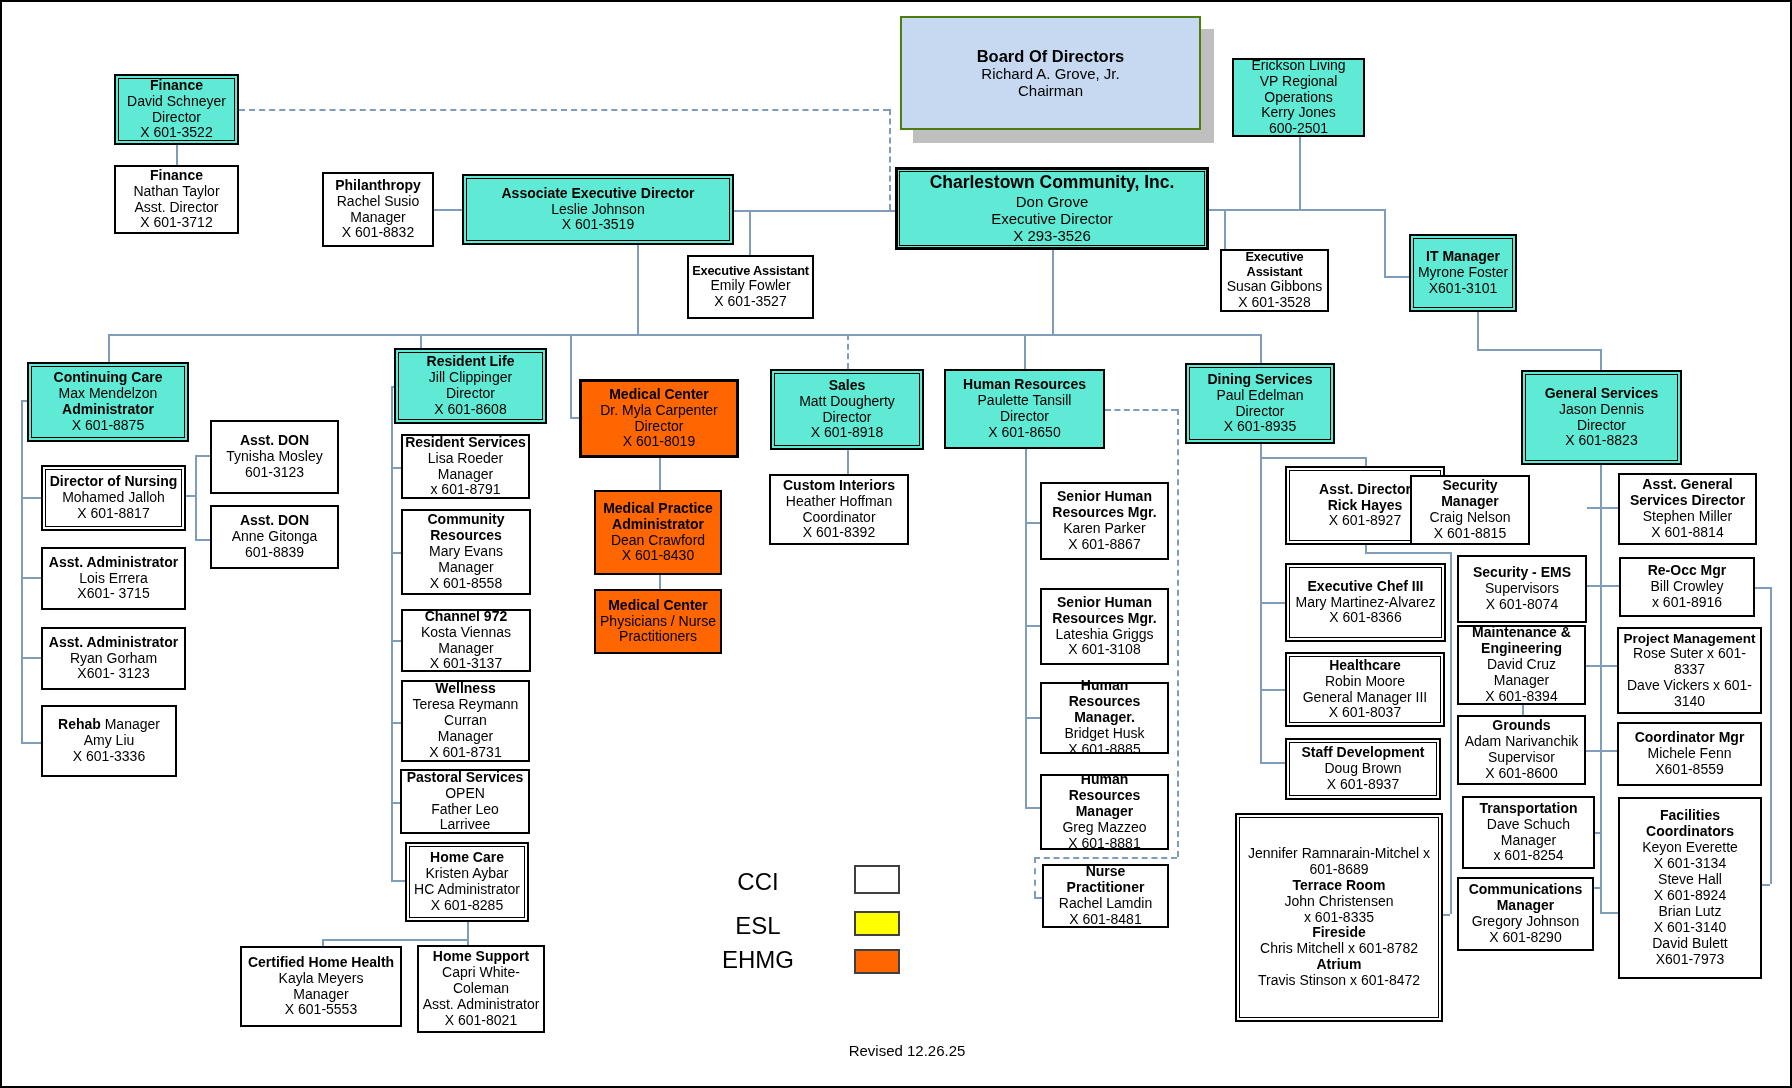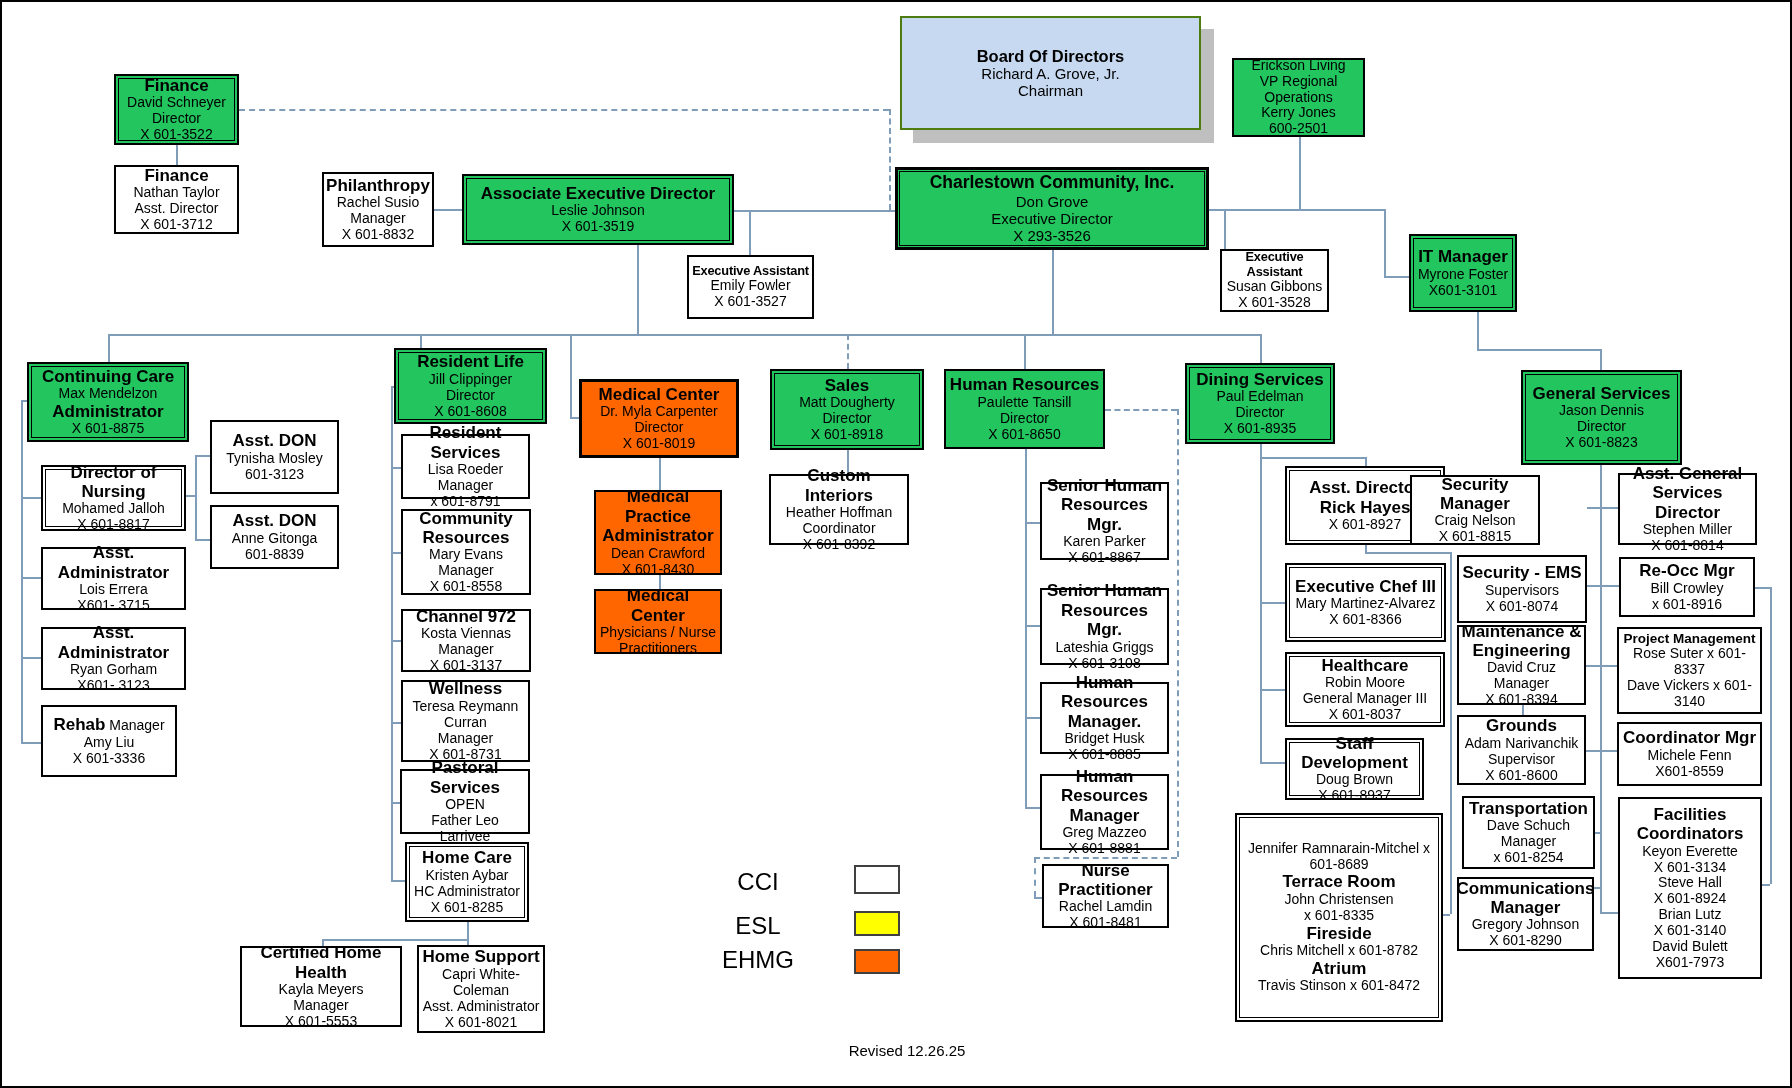--- a/index.html
+++ b/index.html
@@ -8,22 +8,22 @@
   
   .v{position:absolute;width:2px;background:#7f9db9}
   .h{position:absolute;height:2px;background:#7f9db9}
   .dv{position:absolute;width:0;border-left:2px dashed #7f9db9}
   .dh{position:absolute;height:0;border-top:2px dashed #7f9db9}
   
   .bx{position:absolute;box-sizing:border-box;border:2px solid #000;background:#fff;
       display:flex;flex-direction:column;justify-content:center;align-items:center;
       text-align:center;font-size:14px;line-height:1.14;padding:1px 2px}
   .bx b,.bx span{display:block;white-space:pre-line}
-  .bx b{font-size:17px}
-  .yl{background:#22c55e}
+  .bx b{font-size:14px}
+  .yl{background:#5eead4}
   .or{background:#ff6600}
   .dbl::after{content:"";position:absolute;inset:2px;border:1px solid #000;pointer-events:none}
   .mc{border:3px solid #000}
   .chs{border:3.5px solid #000;font-size:15px}
   .chs::after{content:"";position:absolute;inset:1px;border:1.5px solid #000;pointer-events:none}
   .chs b{font-size:17.5px}
   .brd{background:#c6d9f1;border:2px solid #4d7c0f;box-shadow:13px 13px 0 #bfbfbf;font-size:15px}
   .brd b{font-size:16.5px}
   .sm b{font-size:12.8px;letter-spacing:-0.2px}
   .in{display:inline !important}
@@ -367,21 +367,21 @@
     <b>Executive Chef III</b>
     <span>Mary Martinez-Alvarez
 X 601-8366</span>
   </div>
   <div class="bx dbl" style="left:1283px;top:650px;width:160px;height:75px">
     <b>Healthcare</b>
     <span>Robin Moore
 General Manager III
 X 601-8037</span>
   </div>
-  <div class="bx dbl" style="left:1283px;top:736px;width:139px;height:62px">
+  <div class="bx dbl" style="left:1283px;top:736px;width:156px;height:62px">
     <b>Staff Development</b>
     <span>Doug Brown
 X 601-8937</span>
   </div>
   <div class="bx dbl" style="left:1233px;top:811px;width:208px;height:209px">
     <span>Jennifer Ramnarain-Mitchel x
 601-8689</span>
     <b>Terrace Room</b>
     <span>John Christensen
 x 601-8335</span>
@@ -390,21 +390,21 @@
     <b>Atrium</b>
     <span>Travis Stinson x 601-8472</span>
   </div>
 
   <div class="bx yl dbl" style="left:1519px;top:368px;width:161px;height:95px">
     <b>General Services</b>
     <span>Jason Dennis
 Director
 X 601-8823</span>
   </div>
-  <div class="bx" style="left:1408px;top:473px;width:130px;height:70px">
+  <div class="bx" style="left:1408px;top:473px;width:120px;height:70px">
     <b>Security Manager</b>
     <span>Craig Nelson
 X 601-8815</span>
   </div>
   <div class="bx" style="left:1616px;top:471px;width:139px;height:72px">
     <b>Asst. General
 Services Director</b>
     <span>Stephen Miller
 X 601-8814</span>
   </div>

